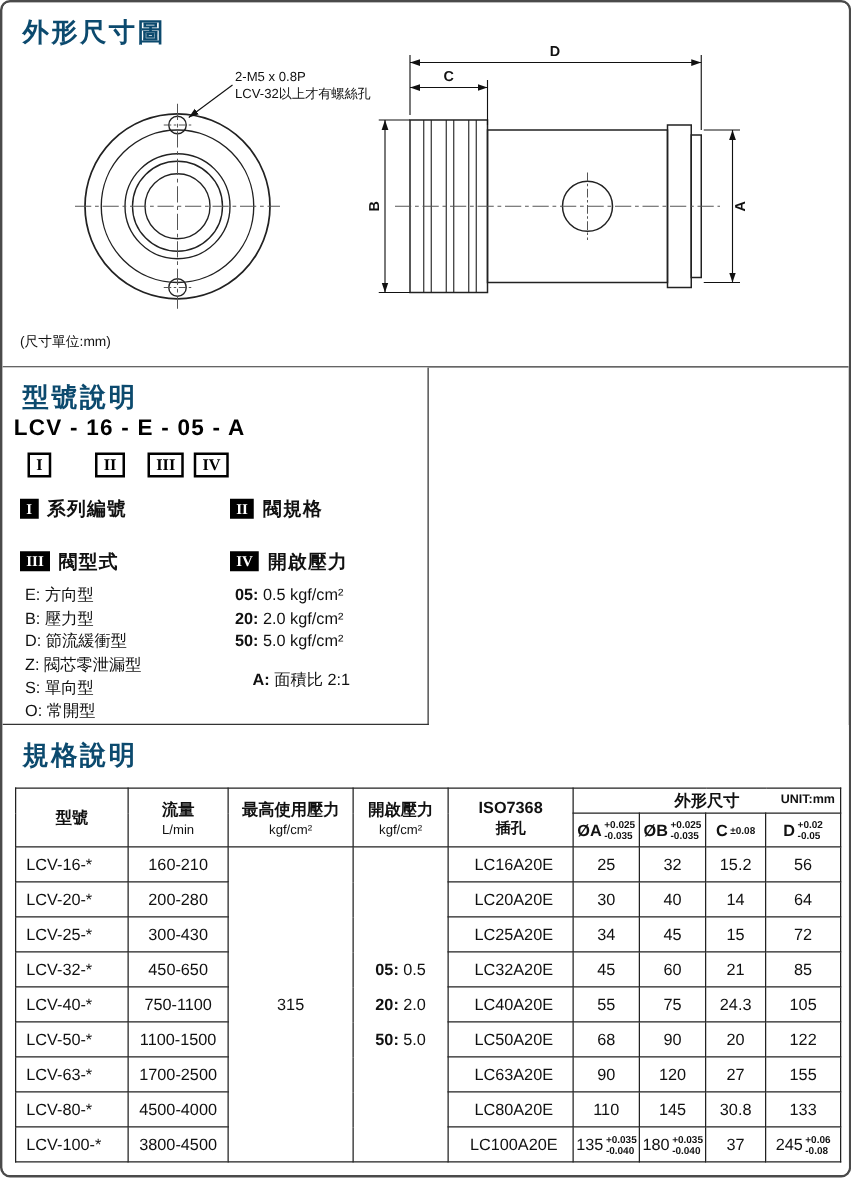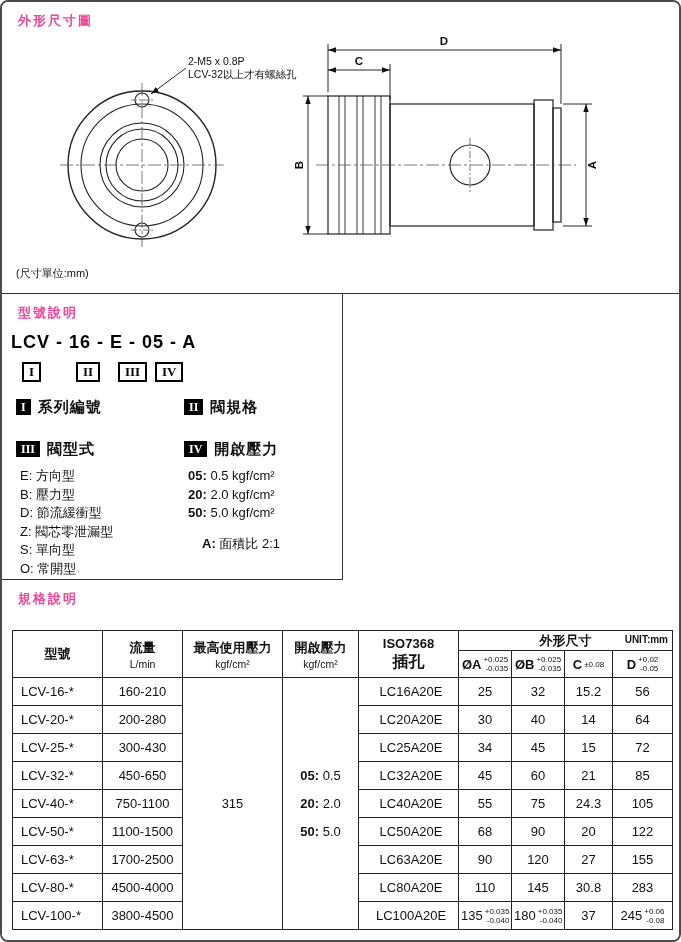--- a/index.html
+++ b/index.html
@@ -3,21 +3,21 @@
 <meta charset="utf-8">
 <style>
   *{box-sizing:border-box;margin:0;padding:0}
   html,body{width:681px;height:942px;background:#fff;font-family:"Liberation Sans","DejaVu Sans",sans-serif;color:#111}
   .page{position:absolute;left:0;top:0;width:681px;height:942px;background:#fff;border:2px solid #4a4a4a;border-radius:8px;overflow:hidden}
   .sec{position:absolute;background:#fff}
   .sec-dims{left:0;top:0;width:677px;height:292px;border-bottom:1.5px solid #333}
   .sec-model{left:0;top:292px;width:341px;height:286px;border-right:1.5px solid #333;border-bottom:1.5px solid #333}
   .sec-symbol{left:341px;top:292px;width:336px;height:286px;border-bottom:1.5px solid #333}
   .sec-specs{left:0;top:578px;width:680px;height:360px}
-  .sec-title{font-size:13px;font-weight:bold;letter-spacing:2px;margin:10px 0 0 16px;color:#ec4899}
+  .sec-title{font-size:21px;font-weight:bold;letter-spacing:2px;margin:10px 0 0 16px;color:#0c4a6e}
   .dims-svg{position:absolute;left:0;top:28px}
   .unit-note{position:absolute;left:14px;bottom:12px;font-size:11px;color:#111}
   
   .model-code{position:absolute;left:9px;top:38px;font-size:18px;font-weight:bold;letter-spacing:1px;color:#000;white-space:nowrap}
   .numbox{position:absolute;top:68px;border:2px solid #000;padding:0 5px;height:20px;line-height:16px;
           font-family:"Liberation Serif","DejaVu Serif",serif;font-weight:bold;font-size:13px;color:#000}
   .legend-block{position:absolute;white-space:nowrap}
   .numchip{display:inline-block;background:#000;color:#fff;padding:1px 5px;margin-right:7px;
            font-family:"Liberation Serif","DejaVu Serif",serif;font-weight:bold;font-size:12px;line-height:14px;vertical-align:1px}
   .legend-label{font-size:15px;font-weight:bold;letter-spacing:1px}
@@ -26,25 +26,25 @@
   .extra-note{margin:12px 0 0 18px;font-size:13px}
   .sym-svg{position:absolute;left:0;top:0}
   
   .spec-table{position:absolute;left:10px;top:50px;width:660px;border-collapse:collapse;table-layout:fixed;font-size:13px}
   .spec-table th,.spec-table td{border:1px solid #222;text-align:center;vertical-align:middle;padding:0 2px}
   .spec-table thead tr.gr{height:20px}
   .spec-table thead tr.sub-r{height:27px}
   .spec-table tbody td{height:28px}
   .spec-table th{font-weight:bold}
   .sub{display:block;font-size:10.5px;font-weight:normal;margin-top:1px}
-  .sub-b{display:block;font-size:16px;font-weight:bold;margin-top:1px}
+  .sub-b{display:block;font-size:12px;font-weight:bold;margin-top:1px}
   .dims-group{position:relative}
   .unit-lbl{position:absolute;right:4px;top:3px;font-size:10px;font-weight:bold}
   .tol{display:inline-flex;flex-direction:column;justify-content:center;font-size:8px;line-height:9px;
-       font-weight:normal;margin-left:2px;vertical-align:-3px;text-align:right}
+       font-weight:bold;margin-left:2px;vertical-align:-3px;text-align:left}
   .tolwrap{display:inline-flex;align-items:center}
   .model-cell{font-weight:normal;text-align:left !important;padding-left:8px !important}
   .iso-cell{text-align:left;padding-left:7px !important}
   .op-cell .kv-line{line-height:28px}
 </style>
 </head>
 <body>
 
 <div class="page">
 
@@ -292,21 +292,21 @@
             <td>27</td>
             <td>155</td>
           </tr>
           <tr>
             <td class="model-cell">LCV-80-*</td>
             <td>4500-4000</td>
             <td class="iso-cell">LC80A20E</td>
             <td>110</td>
             <td>145</td>
             <td>30.8</td>
-            <td>283</td>
+            <td>133</td>
           </tr>
           <tr>
             <td class="model-cell">LCV-100-*</td>
             <td>3800-4500</td>
             <td class="iso-cell">LC100A20E</td>
             <td><span class="tolwrap">
                 <span>135</span>
                 <span class="tol">
                   <span>+0.035</span>
                   <span>-0.040</span>

